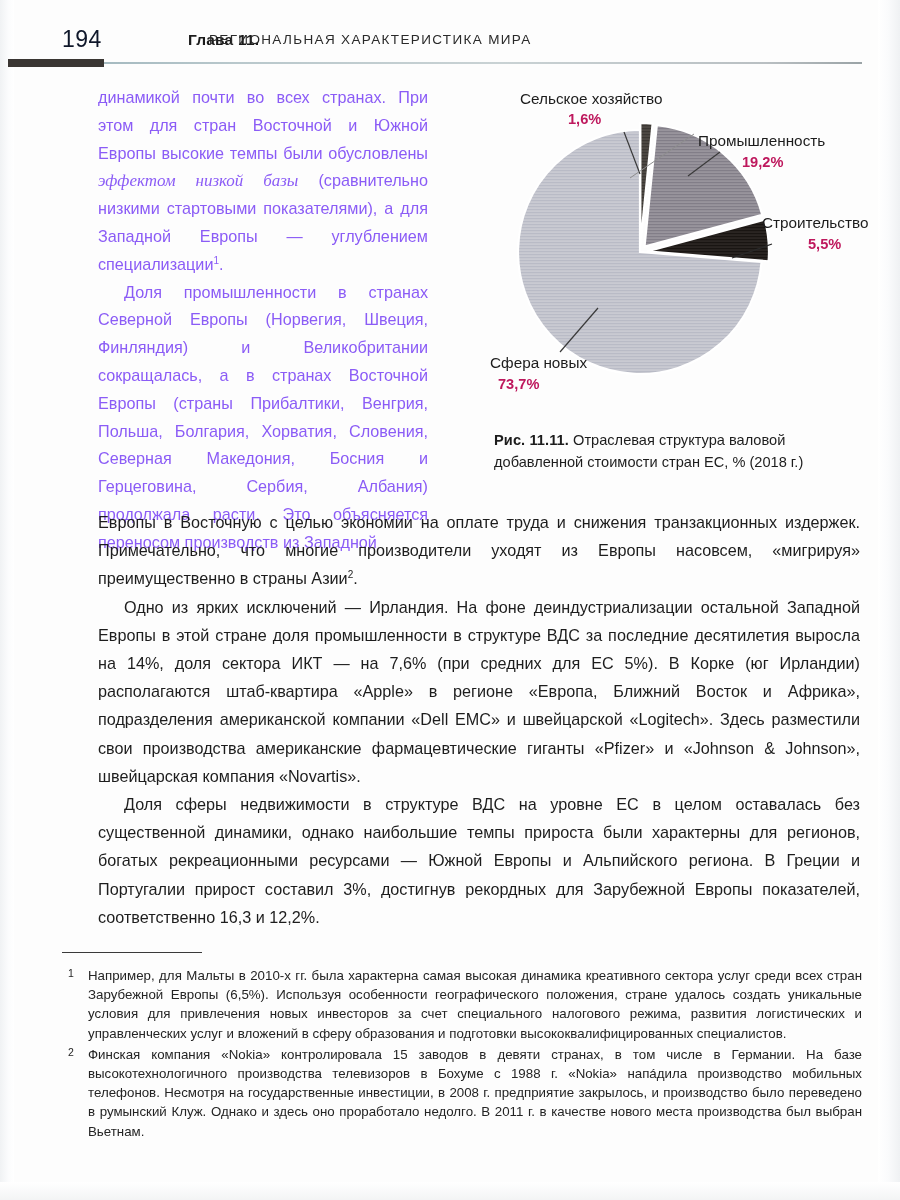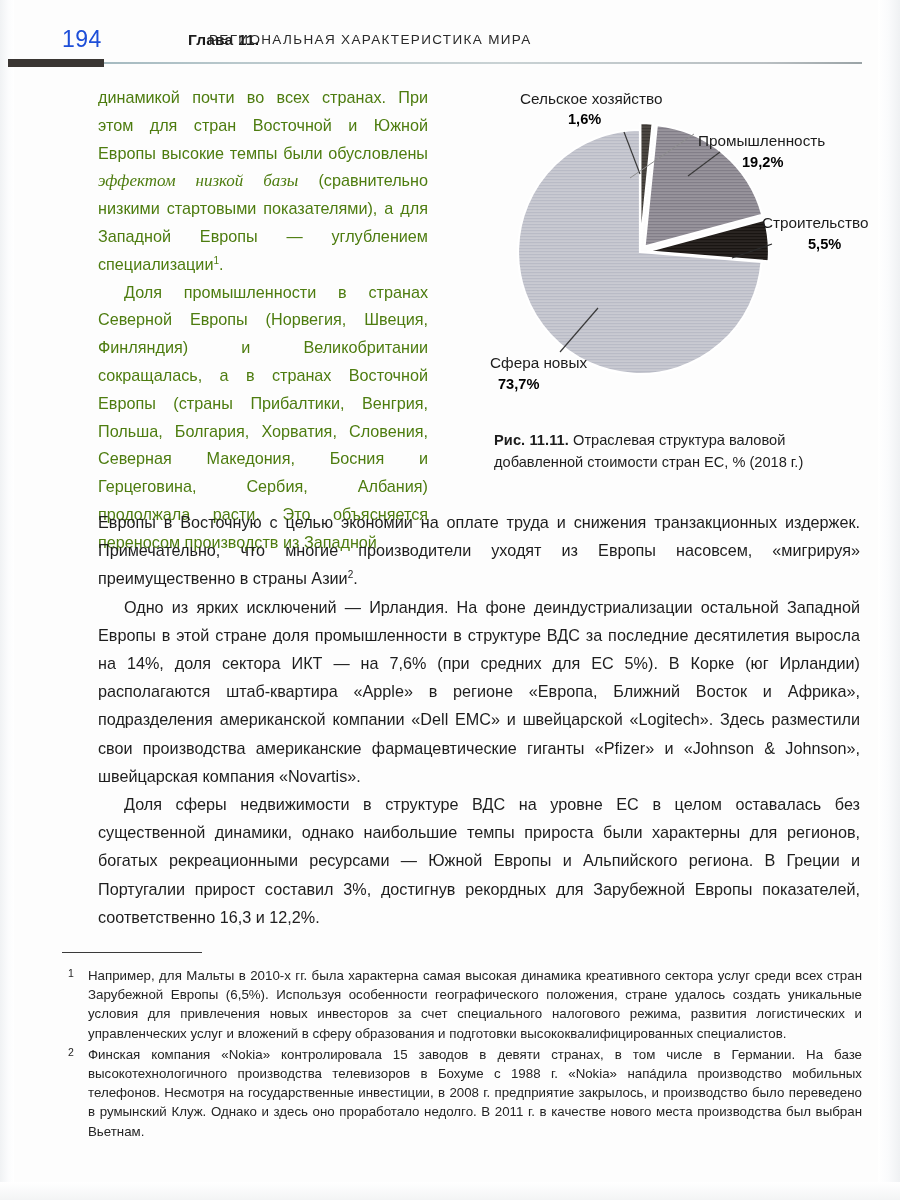--- a/index.html
+++ b/index.html
@@ -46,21 +46,21 @@
     position: absolute;
     left: 62px; top: 26px;
     width: 800px; height: 30px;
   }
   .page-number {
     position: absolute;
     left: 0; top: 0;
     font-size: 23px;
     font-weight: 400;
     letter-spacing: 0.5px;
-    color: #1d4ed8;
+    color: #0f172a;
   }
   .chapter-label {
     position: absolute;
     left: 78px; top: 5px;
     font-size: 15.5px;
     font-weight: 700;
     letter-spacing: 0.2px;
     color: #1b1b1b;
     margin-left: 48px;
   }
@@ -86,21 +86,21 @@
   }
 
   
   .col-left {
     position: absolute;
     left: 98px; top: 84px;
     width: 330px;
     font-size: 16.2px;
     line-height: 27.8px;
     text-align: justify;
-    color: #4d7c0f;
+    color: #8b5cf6;
   }
   .col-left p { margin: 0; }
   .col-left p.indent { text-indent: 26px; }
   .body-wide {
     position: absolute;
     left: 98px; top: 508px;
     width: 762px;
     font-size: 16.2px;
     line-height: 28.2px;
     text-align: justify;
@@ -121,21 +121,21 @@
   .pie-label {
     position: absolute;
     font-size: 15.3px;
     color: #1c1c1c;
     white-space: nowrap;
   }
   .pie-value {
     position: absolute;
     font-size: 14.6px;
     font-weight: 700;
-    color: #000000;
+    color: #be185d;
     white-space: nowrap;
   }
   .lbl-agri   { left: 38px;  top: 4px; }
   .val-agri   { left: 86px;  top: 25px; }
   .lbl-indus  { left: 216px; top: 46px; }
   .val-indus  { left: 260px; top: 68px; }
   .lbl-constr { left: 280px; top: 128px; }
   .val-constr { left: 326px; top: 150px; }
   .lbl-serv   { left: 8px;   top: 268px; }
   .val-serv   { left: 16px;  top: 290px; }

